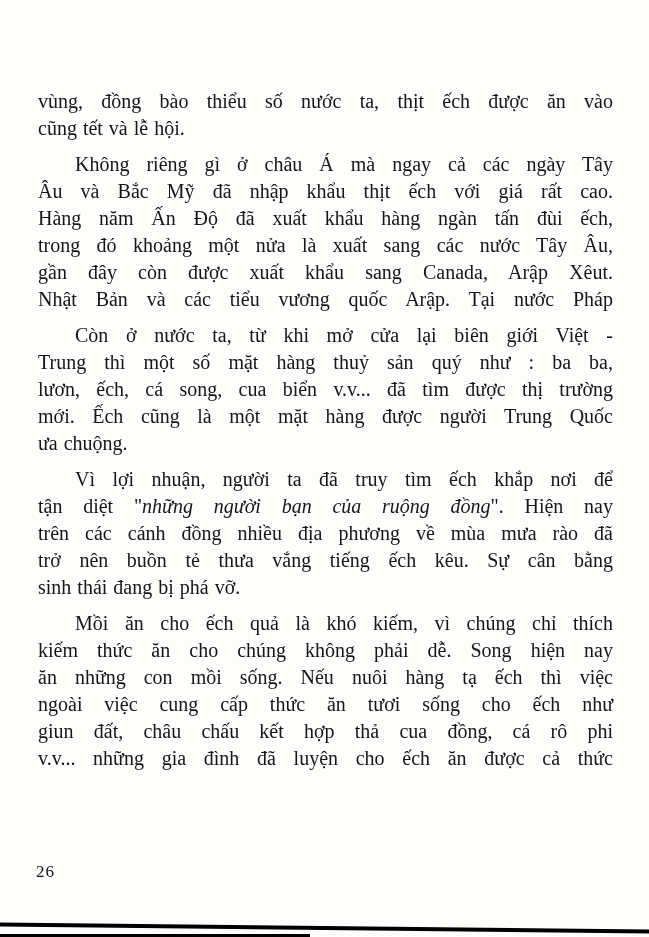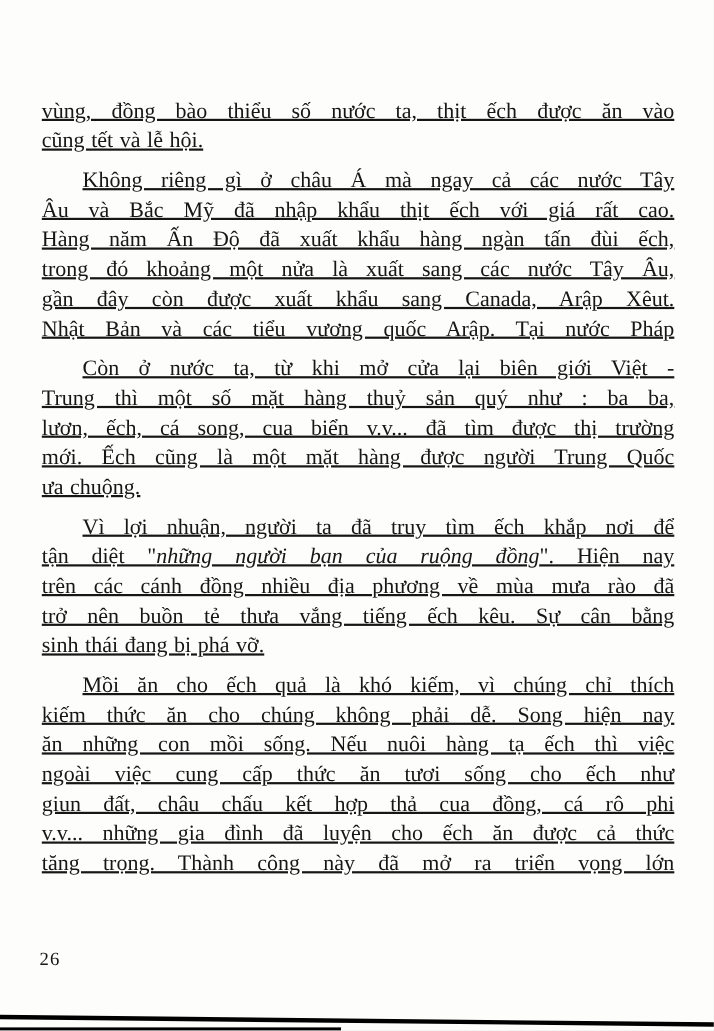--- a/index.html
+++ b/index.html
@@ -14,21 +14,20 @@
     background: #fdfdfb;
     overflow: hidden;
     font-family: "Liberation Serif", "DejaVu Serif", serif;
     color: #161616;
   }
   .text-block {
     position: absolute;
     top: 88px;
     left: 38px;
     width: 575px;
-    text-decoration: underline;
   }
   .paragraph {
     margin: 0 0 9px 0;
   }
   .line {
     font-size: 20px;
     line-height: 27px;
     text-align: justify;
     text-align-last: justify;
     -moz-text-align-last: justify;
@@ -74,21 +73,21 @@
 </head>
 <body>
 
 <div class="page">
   <div class="text-block">
       <div class="paragraph">
         <div class="line"><span>vùng, đồng bào thiểu số nước ta, thịt ếch được ăn vào</span></div>
         <div class="line lastline"><span>cũng tết và lễ hội.</span></div>
       </div>
       <div class="paragraph">
-        <div class="line indent"><span>Không riêng gì ở châu Á mà ngay cả các nước Tây</span></div>
+        <div class="line indent"><span>Không riêng gì ở châu Á mà ngay cả các ngày Tây</span></div>
         <div class="line"><span>Âu và Bắc Mỹ đã nhập khẩu thịt ếch với giá rất cao.</span></div>
         <div class="line"><span>Hàng năm Ấn Độ đã xuất khẩu hàng ngàn tấn đùi ếch,</span></div>
         <div class="line"><span>trong đó khoảng một nửa là xuất sang các nước Tây Âu,</span></div>
         <div class="line"><span>gần đây còn được xuất khẩu sang Canada, Arập Xêut.</span></div>
         <div class="line"><span>Nhật Bản và các tiểu vương quốc Arập. Tại nước Pháp</span></div>
       </div>
       <div class="paragraph">
         <div class="line indent"><span>Còn ở nước ta, từ khi mở cửa lại biên giới Việt -</span></div>
         <div class="line"><span>Trung thì một số mặt hàng thuỷ sản quý như : ba ba,</span></div>
         <div class="line"><span>lươn, ếch, cá song, cua biển v.v... đã tìm được thị trường</span></div>
@@ -102,19 +101,18 @@
         <div class="line"><span>trở nên buồn tẻ thưa vắng tiếng ếch kêu. Sự cân bằng</span></div>
         <div class="line lastline"><span>sinh thái đang bị phá vỡ.</span></div>
       </div>
       <div class="paragraph">
         <div class="line indent"><span>Mồi ăn cho ếch quả là khó kiếm, vì chúng chỉ thích</span></div>
         <div class="line"><span>kiếm thức ăn cho chúng không phải dễ. Song hiện nay</span></div>
         <div class="line"><span>ăn những con mồi sống. Nếu nuôi hàng tạ ếch thì việc</span></div>
         <div class="line"><span>ngoài việc cung cấp thức ăn tươi sống cho ếch như</span></div>
         <div class="line"><span>giun đất, châu chấu kết hợp thả cua đồng, cá rô phi</span></div>
         <div class="line"><span>v.v... những gia đình đã luyện cho ếch ăn được cả thức</span></div>
-        <div class="line"><span>tăng trọng. Thành công này đã mở ra triển vọng lớn</span></div>
       </div>
     </div>
   <div class="page-number">26</div>
   <div class="scan-edge-line"></div>
   <div class="scan-edge-corner"></div>
 </div>
 
 </body></html>

